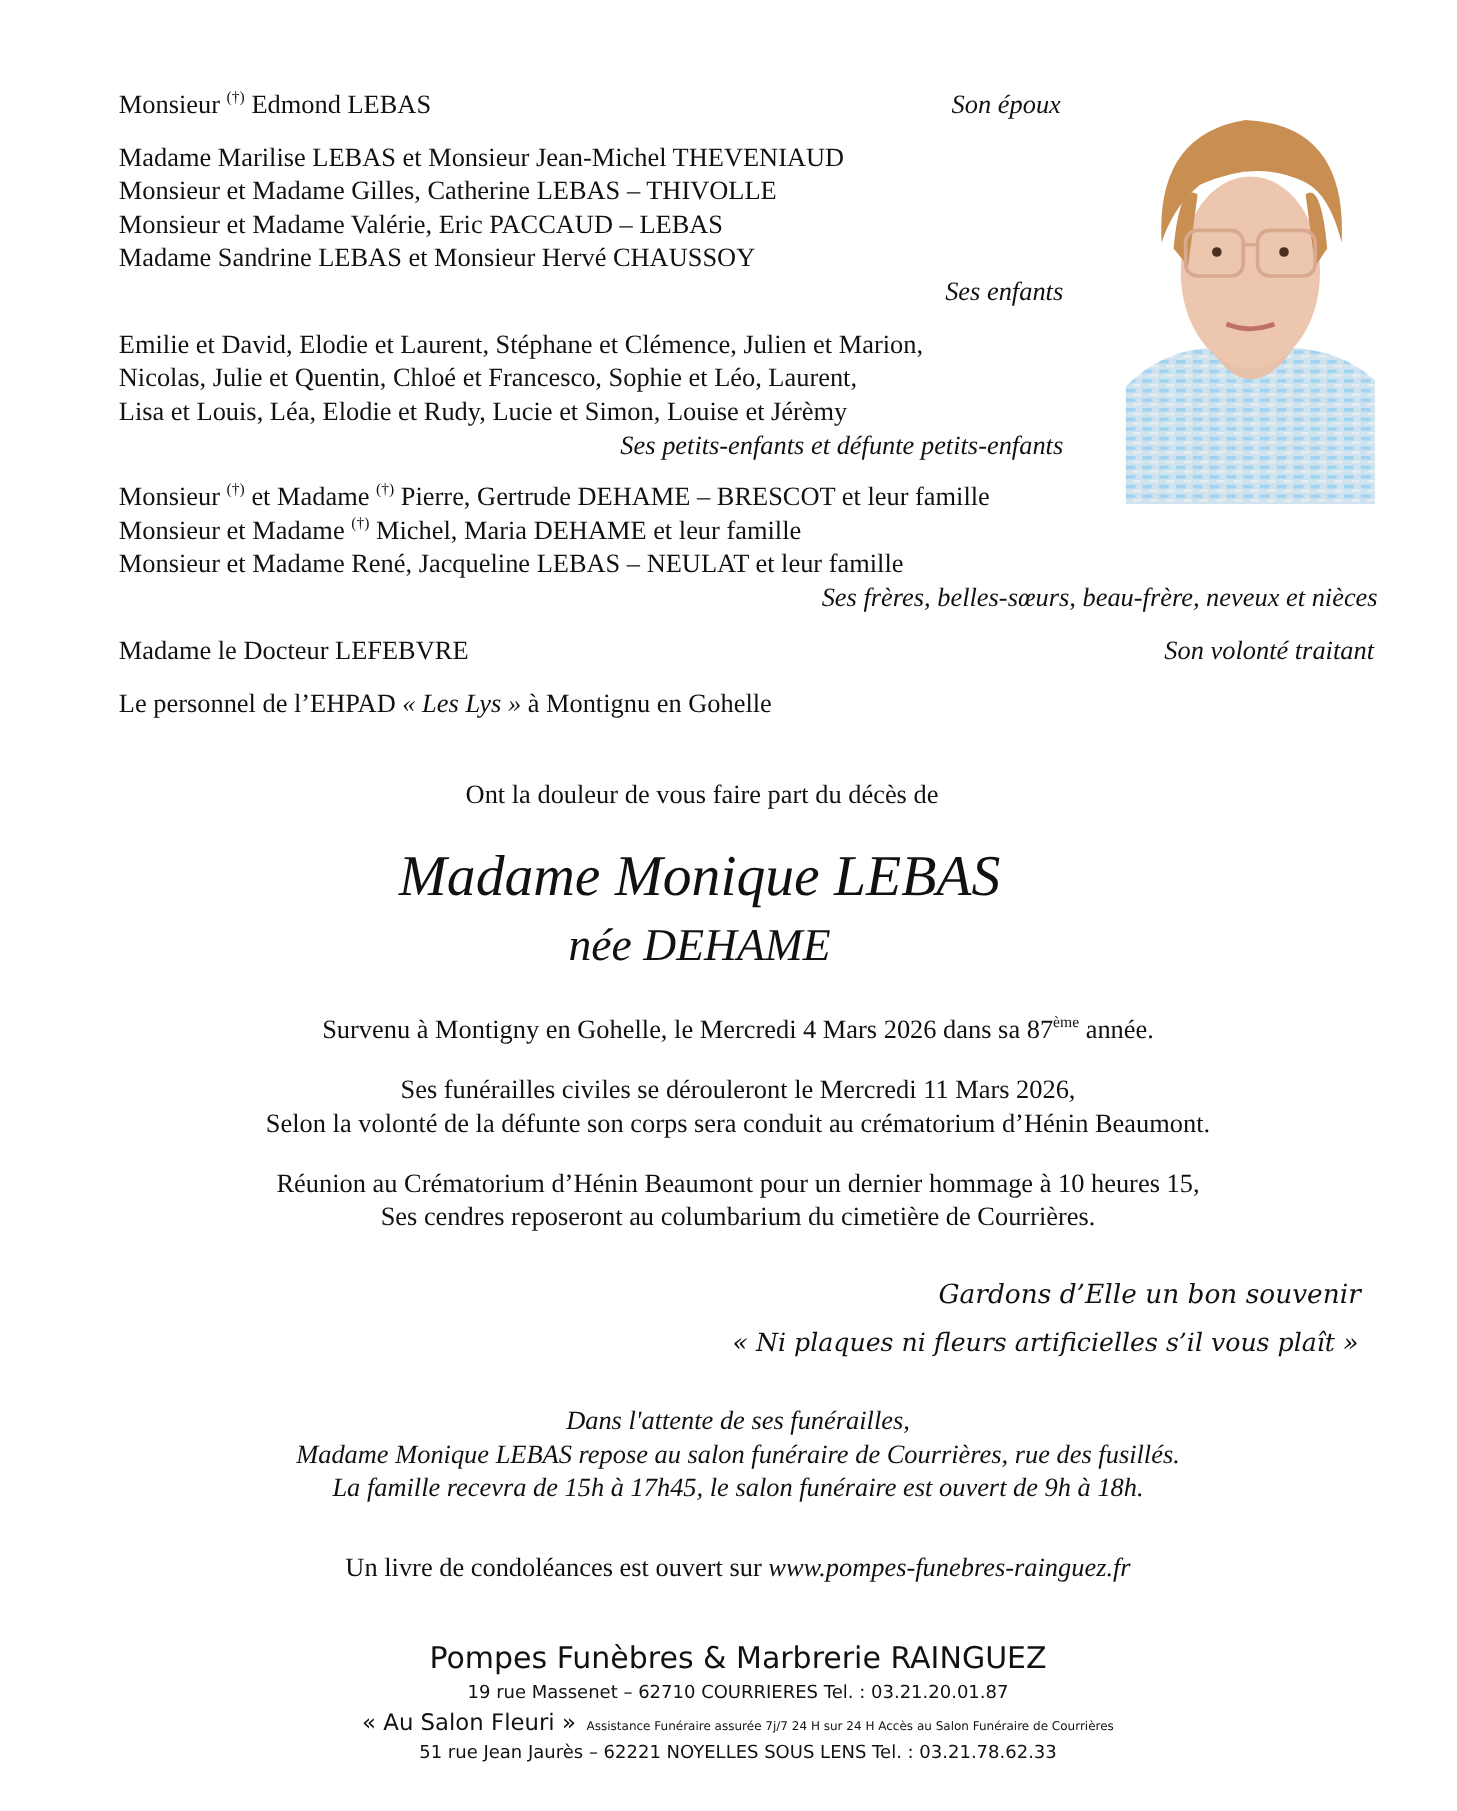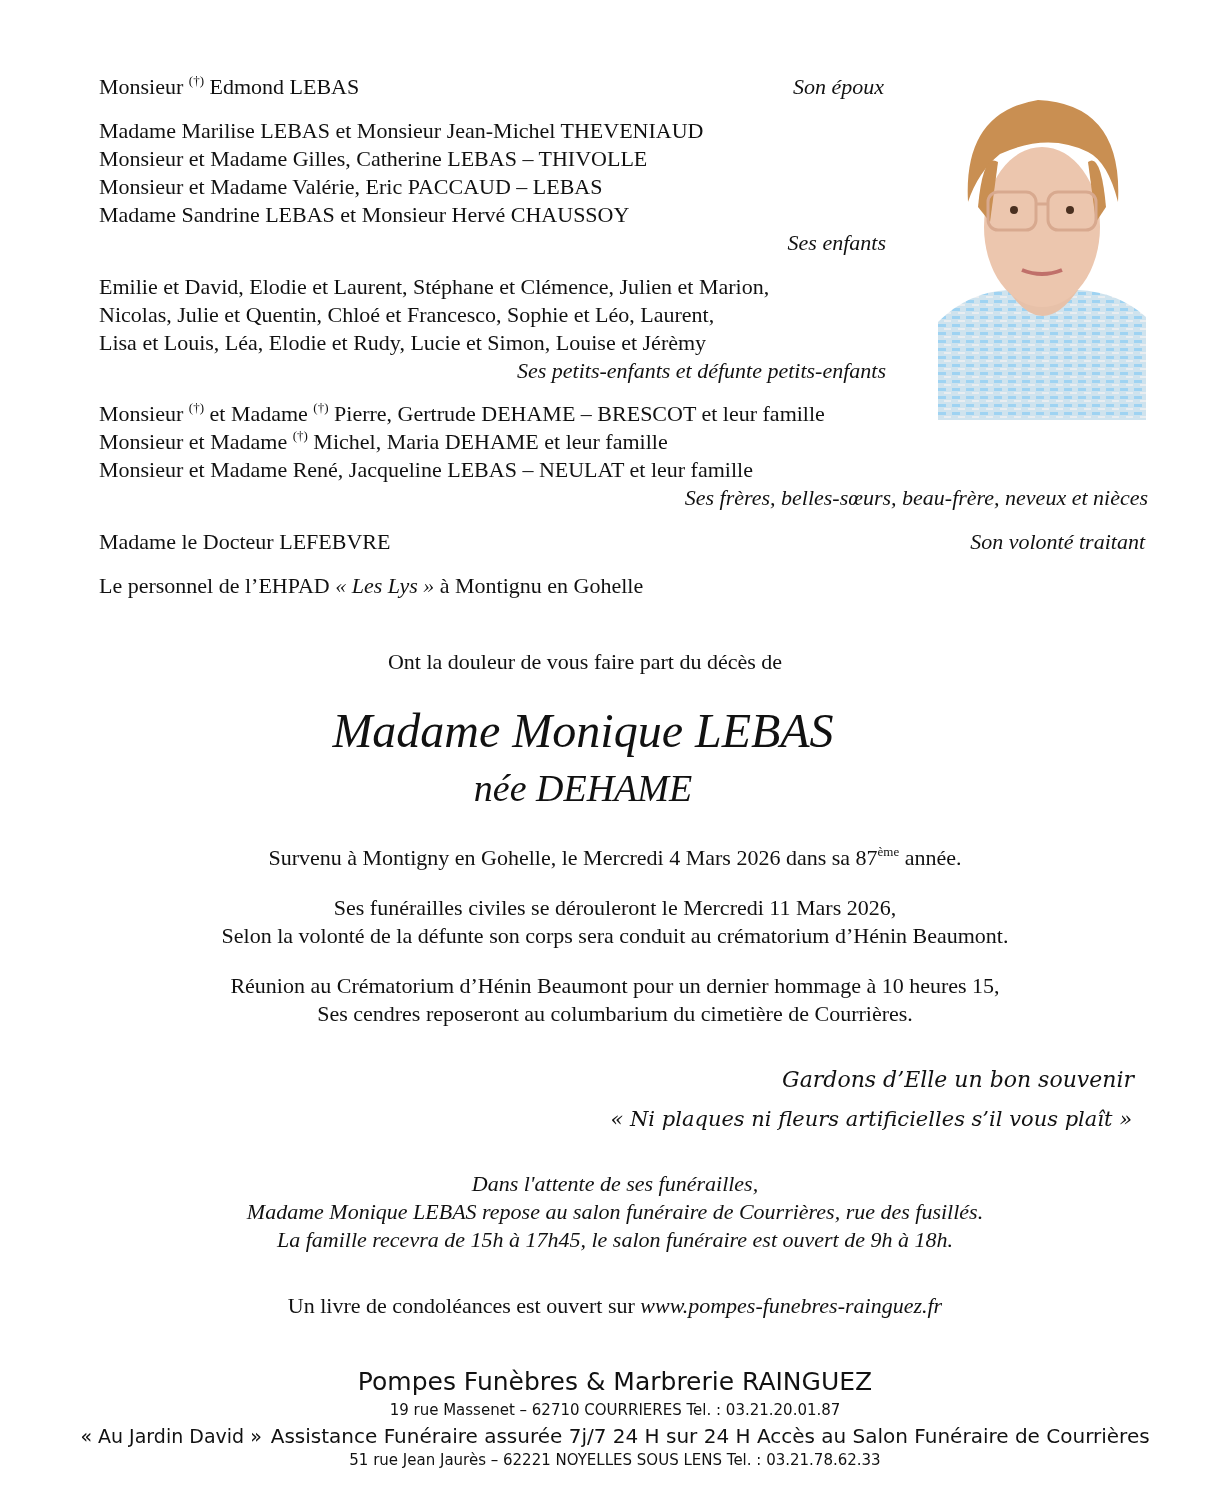--- a/index.html
+++ b/index.html
@@ -86,14 +86,14 @@
 <div class="abs script" style="right:82px; top:1105px; font-size:21px; line-height:28px;text-align:center;">« Ni plaques ni fleurs artificielles s’il vous plaît »</div>
 
 <div class="abs line center ital" style="top:1170px; left:8px;">Dans l'attente de ses funérailles,</div>
 <div class="abs line center ital" style="top:1198px; left:8px;">Madame Monique LEBAS repose au salon funéraire de Courrières, rue des fusillés.</div>
 <div class="abs line center ital" style="top:1226px; left:8px;">La famille recevra de 15h à 17h45, le salon funéraire est ouvert de 9h à 18h.</div>
 
 <div class="abs line center" style="top:1292px; left:8px;"><span>Un livre de condoléances est ouvert sur </span><span class="ital">www.pompes-funebres-rainguez.fr</span></div>
 
 <div class="abs center footer" style="top:1366px; left:8px; font-size:25px; line-height:32px;">Pompes Funèbres &amp; Marbrerie  RAINGUEZ</div>
 <div class="abs center footer" style="top:1400px; left:8px; font-size:15px; line-height:20px;">19 rue Massenet – 62710 COURRIERES  Tel. : 03.21.20.01.87</div>
-<div class="abs center footer" style="top:1424px; left:8px; line-height:24px;"><span style="font-size:19px;">« Au Jardin David »</span><span style="font-size:14px;">&nbsp;&nbsp;</span><span style="font-size:20px;">Assistance Funéraire assurée 7j/7   24 H sur 24 H   Accès au Salon Funéraire de Courrières</span></div>
+<div class="abs center footer" style="top:1424px; left:8px; line-height:24px;"><span style="font-size:19px;">« Au Salon Fleuri »</span><span style="font-size:14px;">&nbsp;&nbsp;</span><span style="font-size:10px;">Assistance Funéraire assurée 7j/7   24 H sur 24 H   Accès au Salon Funéraire de Courrières</span></div>
 <div class="abs center footer" style="top:1450px; left:8px; font-size:15px; line-height:20px;">51 rue Jean Jaurès – 62221 NOYELLES SOUS LENS  Tel. : 03.21.78.62.33</div>
 
 </body></html>

